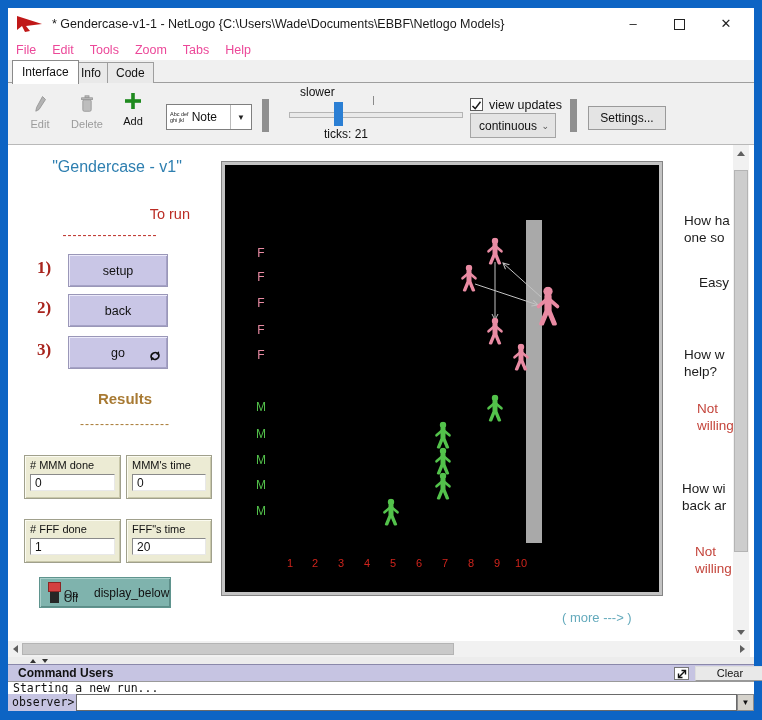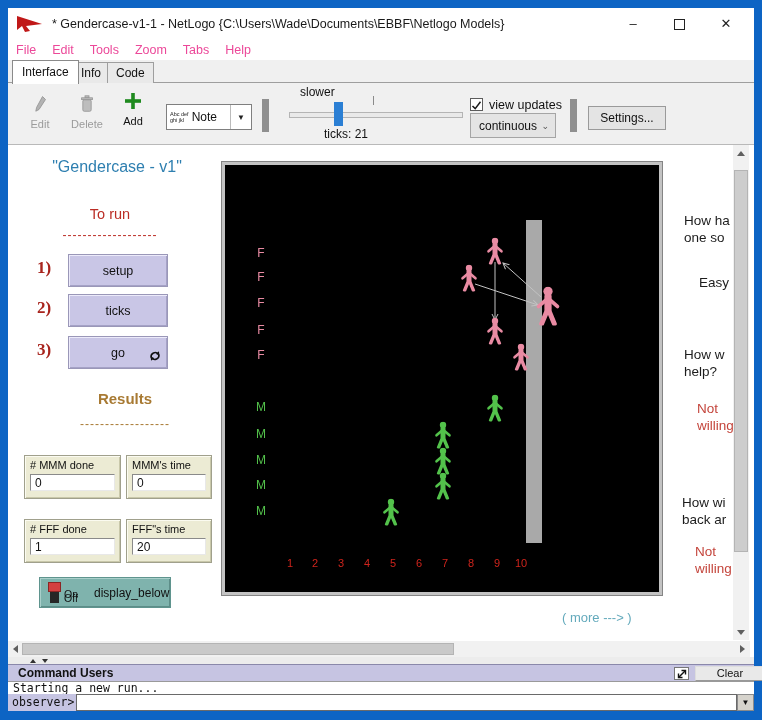--- a/index.html
+++ b/index.html
@@ -32,21 +32,21 @@
   .dd-arrow{font-size:8px;color:#222;padding:0 6px;border-left:1px solid #bbb;align-self:stretch;display:flex;align-items:center;}
   .slider-track{position:absolute;left:281px;top:29px;width:172px;height:4px;background:#e9e9e9;border:1px solid #b4b4b4;}
   .slider-handle{position:absolute;left:326px;top:19px;width:9px;height:24px;background:#2b7fd4;}
   .slider-tick{position:absolute;left:365px;top:13px;width:1px;height:9px;background:#8a8a8a;}
   .checkbox{position:absolute;left:462px;top:15px;width:13px;height:13px;background:#fff;border:1px solid #5c5c5c;box-sizing:border-box;}
   .select-box{position:absolute;background:#e4e4e4;border:1px solid #a5a5a5;font-size:12px;display:flex;align-items:center;box-sizing:border-box;}
   .push-btn{position:absolute;background:#e4e4e4;border:1px solid #9a9a9a;font-size:12px;text-align:center;box-sizing:border-box;}
   
   .content{position:absolute;left:8px;top:145px;width:746px;height:512px;background:#fff;}
   .nl-title{position:absolute;left:14px;top:13px;width:190px;text-align:center;font-size:16px;color:#2e7fb0;}
-  .heading-red{position:absolute;left:22px;top:61px;width:160px;text-align:center;font-size:14.5px;color:#bb2d25;}
+  .heading-red{position:absolute;left:22px;top:61px;width:160px;text-align:right;font-size:14.5px;color:#bb2d25;}
   .divider{position:absolute;text-align:center;font-size:12px;letter-spacing:1px;white-space:nowrap;}
   .step-num{position:absolute;font-family:"Liberation Serif",serif;font-weight:bold;font-size:17px;color:#a8241d;}
   .nl-button{position:absolute;left:60px;width:100px;height:33px;background:#c9c6e6;border:1px solid #9a97b8;
              box-shadow:inset 1px 1px 0 #eceafa,inset -1px -1px 0 #a5a2c6;
              font-size:12.5px;display:flex;align-items:center;justify-content:center;box-sizing:border-box;}
   .heading-brown{position:absolute;left:32px;top:245px;width:170px;text-align:center;font-size:15px;font-weight:bold;color:#a87a33;}
   .monitor{position:absolute;height:44px;background:#ecebd4;border:1px solid #a0a08c;
            box-shadow:inset 1px 1px 0 #fbfbf0,inset -1px -1px 0 #c9c8aa;box-sizing:border-box;padding:3px 5px;}
   .monitor .mlabel{font-size:11px;color:#111;white-space:nowrap;overflow:hidden;}
   .monitor .mvalue{margin-top:3px;height:17px;background:#fff;border:1px solid;border-color:#8a8a8a #e8e8e8 #e8e8e8 #8a8a8a;
@@ -183,21 +183,21 @@
     <div class="heading-red">To run</div>
     <div class="divider" style="left:22px;top:83px;width:160px;color:#bb2d25;">-------------------</div>
 
     <div class="step-num" style="left:29px;top:113px;">1)</div>
     <div class="nl-button" style="top:109px;">
       <span>setup</span>
     </div>
 
     <div class="step-num" style="left:29px;top:153px;">2)</div>
     <div class="nl-button" style="top:149px;">
-      <span>ticks</span>
+      <span>back</span>
     </div>
 
     <div class="step-num" style="left:29px;top:195px;">3)</div>
     <div class="nl-button" style="top:191px;">
       <span>go</span>
       <svg width="12" height="12" style="position:absolute;right:6px;bottom:6px;">
         <path d="M2.2 7.5 A4 4 0 0 1 9.3 4.2" fill="none" stroke="#111" stroke-width="1.6"></path>
         <polygon points="9.9,1.2 10.4,5.2 6.8,4.0" fill="#111"></polygon>
         <path d="M9.8 4.5 A4 4 0 0 1 2.7 7.8" fill="none" stroke="#111" stroke-width="1.6"></path>
         <polygon points="2.1,10.8 1.6,6.8 5.2,8.0" fill="#111"></polygon>
@@ -291,21 +291,21 @@
         <div></div>
     </div>
     <div class="note" style="left:676px;top:201px;">
       <div>How w</div>
         <div>help?</div>
     </div>
     <div class="note note-red" style="left:689px;top:255px;">
       <div>Not</div>
         <div>willing</div>
     </div>
-    <div class="note" style="left:674px;top:335px;margin-top:14px;">
+    <div class="note" style="left:674px;top:335px;">
       <div>How wi</div>
         <div>back ar</div>
     </div>
     <div class="note note-red" style="left:687px;top:398px;">
       <div>Not</div>
         <div>willing</div>
     </div>
 
     <div class="more-link">( more ---&gt; )</div>
 

